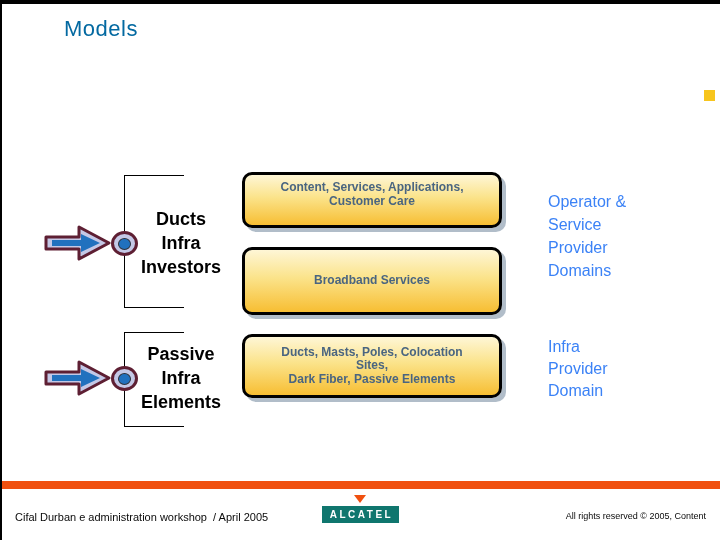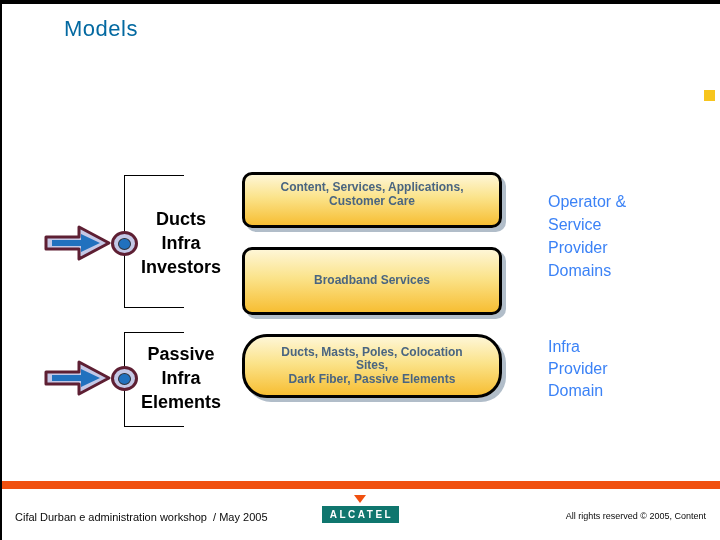--- a/index.html
+++ b/index.html
@@ -48,21 +48,21 @@
     position:absolute; left:242px; width:260px;
     border:3px solid #000; border-radius:10px;
     background:linear-gradient(to bottom, #FEF6D6 0%, #FBE38A 45%, #F7BE33 100%);
     box-shadow:4px 4px 0 rgba(125,145,165,0.6);
     display:flex; flex-direction:column; align-items:center; justify-content:center;
     font-weight:bold; font-size:12px; line-height:13.5px; color:#4A6580;
     text-align:center; white-space:pre-line;
   }
   .gold-box.box1 { top:172px; height:56px; justify-content:flex-start; padding-top:6px; }
   .gold-box.box2 { top:247px; height:68px; }
-  .gold-box.box3 { top:334px; height:64px;border-radius:25px; }
+  .gold-box.box3 { top:334px; height:64px; }
 
   
   .domain-label {
     position:absolute; left:533px; font-size:16px; line-height:23px; color:#3b82f6;
     white-space:pre-line;
     margin-left:15px;
   }
   .domain-label.d1 { top:190px; }
   .domain-label.d2 { top:336px; line-height:22px; }
 
@@ -129,17 +129,17 @@
 
   <div class="domain-label d1">Operator &amp;
 Service
 Provider
 Domains</div>
   <div class="domain-label d2">Infra
 Provider
 Domain</div>
 
   <div class="footer-bar"></div>
-  <div class="footer-left">Cifal Durban e administration workshop  / May 2005</div>
+  <div class="footer-left">Cifal Durban e administration workshop  / April 2005</div>
   <div class="logo-triangle"></div>
   <div class="logo-box">ALCATEL</div>
   <div class="footer-rights">All rights reserved © 2005, Content</div>
 </div>
 
 </body></html>

